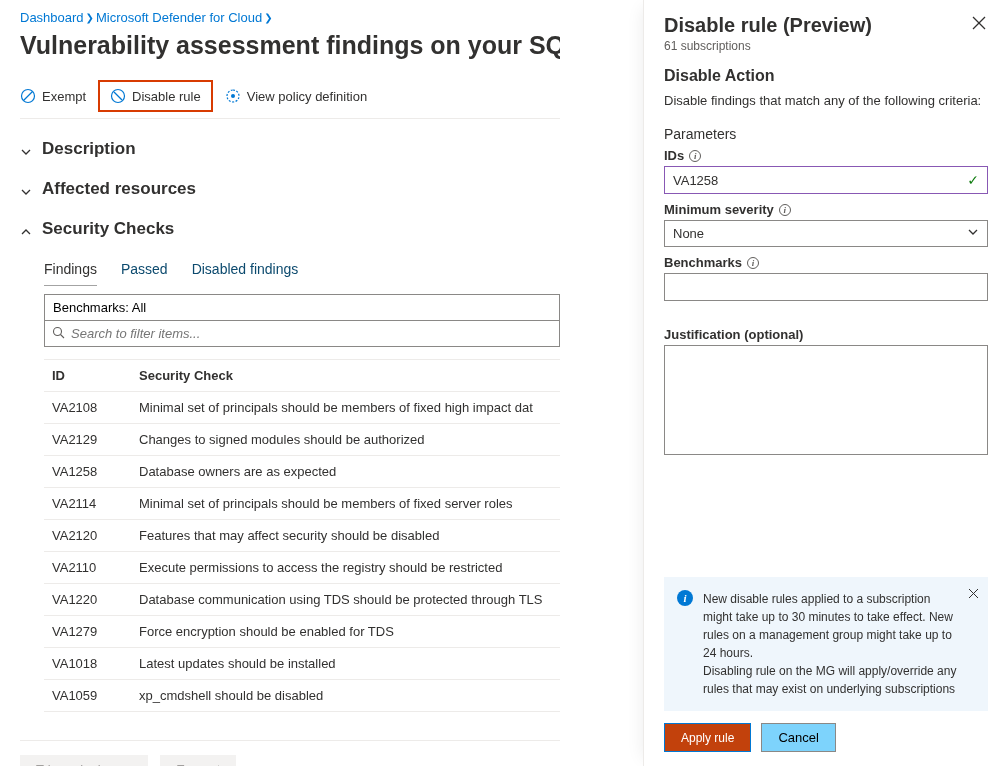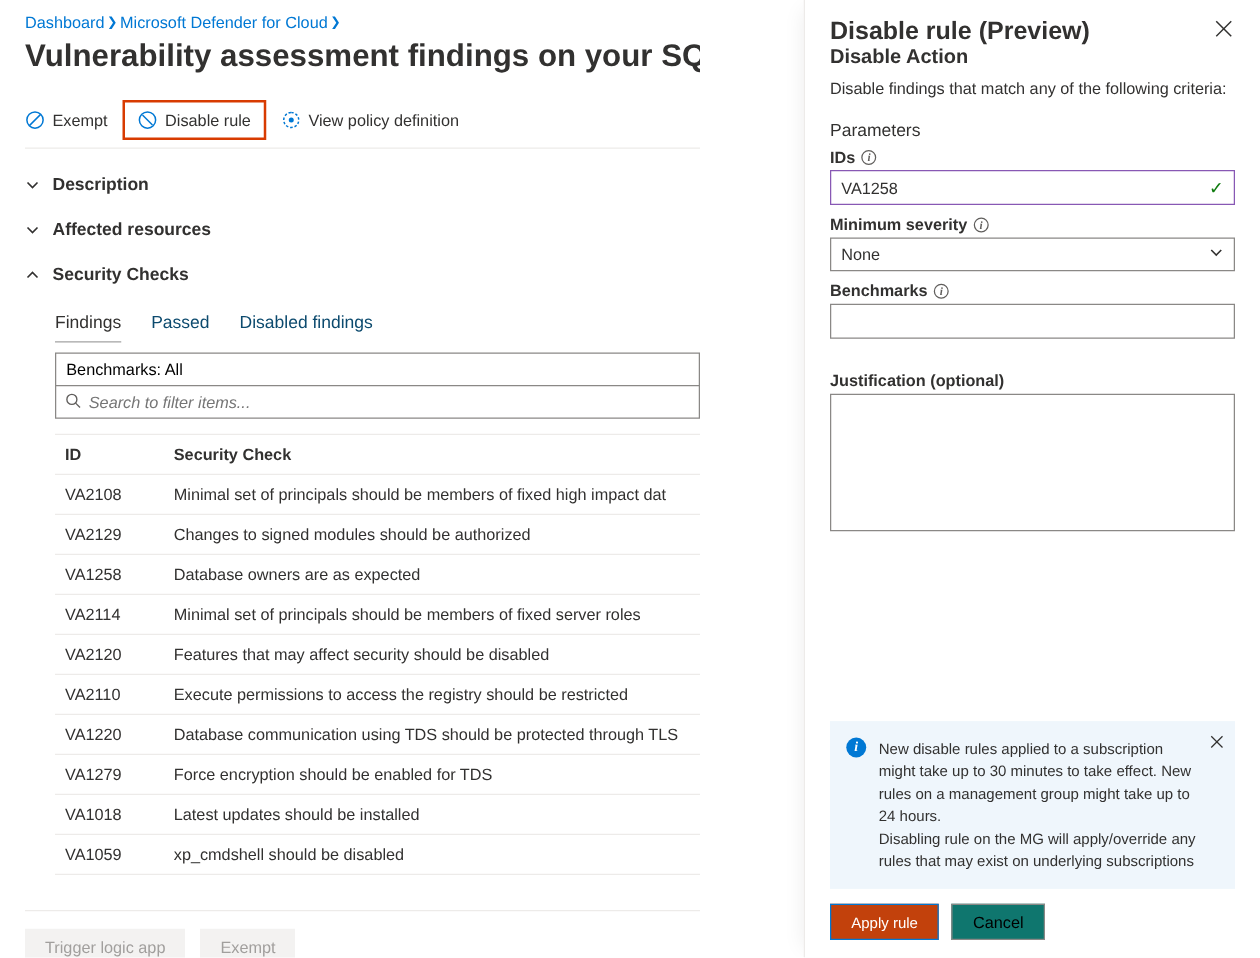--- a/index.html
+++ b/index.html
@@ -69,21 +69,21 @@
       padding: 6px 10px;
       margin: -8px -4px;
     }
     .section-header {
       display: flex;
       align-items: center;
       gap: 10px;
       padding: 10px 0;
       cursor: pointer;
       font-weight: 600;
-      font-size: 14px;
+      font-size: 17px;
     }
     .chev {
       width: 12px;
       height: 12px;
       display: inline-block;
     }
     .tabs {
       display: flex;
       gap: 24px;
       margin-top: 6px;
@@ -327,21 +327,21 @@
     .btn-primary {
       background: #c2410c;
       color: #fff;
       border: 1px solid #0078d4;
       padding: 6px 16px;
       font-size: 12px;
       font-family: inherit;
       cursor: pointer;
     }
     .btn-default {
-      background: #0f766e;
+      background: #7dd3fc;
       border: 1px solid #8a8886;
       padding: 6px 16px;
       font-size: 13px;
       font-family: inherit;
       cursor: pointer;
     }
   </style>
 </head>
 <body>
 
@@ -489,20 +489,21 @@
 <div class="side-panel">
   <div class="panel-header">
     <div class="panel-title">Disable rule (Preview)</div>
     <div class="panel-close">
       <svg width="14" height="14" viewBox="0 0 14 14">
           <line x1="1" y1="1" x2="13" y2="13" stroke="#323130" stroke-width="1.2"></line>
           <line x1="13" y1="1" x2="1" y2="13" stroke="#323130" stroke-width="1.2"></line>
         </svg>
     </div>
   </div>
+  <div class="panel-sub">61 subscriptions</div>
 
   <div class="panel-section-title">Disable Action</div>
   <div class="panel-desc">Disable findings that match any of the following criteria:</div>
 
   <div class="param-group-label">Parameters</div>
 
   <div class="field-label">
     <span>IDs</span>
     <span class="info-icon-s">i</span>
   </div>

